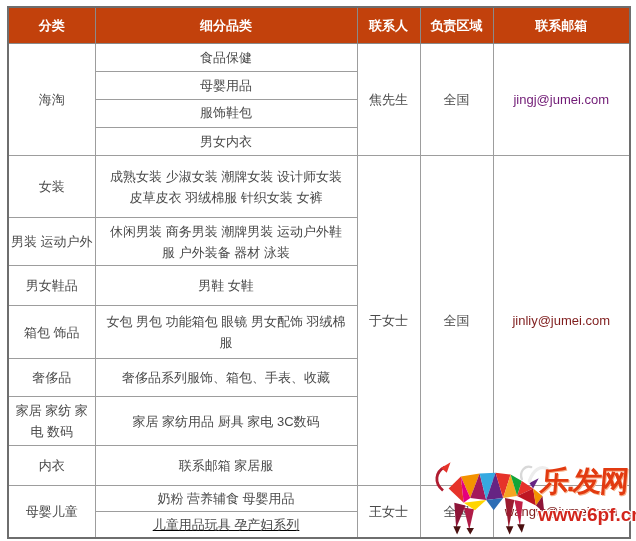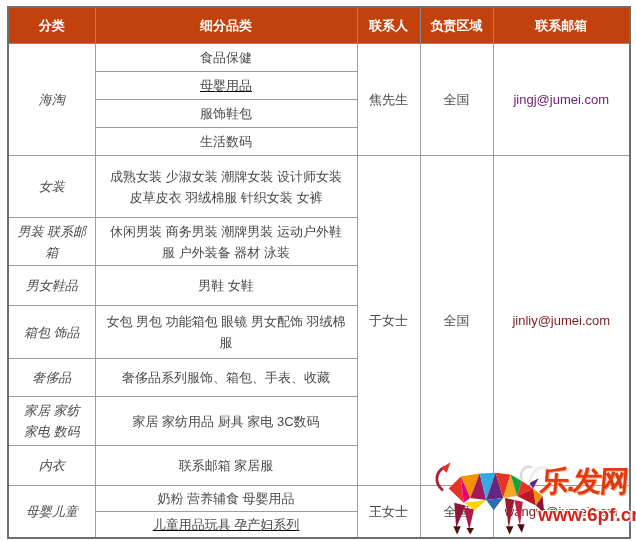--- a/index.html
+++ b/index.html
@@ -28,21 +28,21 @@
   td{
     border:1px solid #9d9d9d;
     font-size:13px;
     color:#4a4a4a;
     text-align:center;
     vertical-align:middle;
     line-height:21px;
     padding:2px 6px;
     background:#ffffff;
   }
-  td.cat{padding:2px 8px;font-style:italic;}
+  td.cat{padding:2px 1px;}
   td.sub{padding:2px 10px;}
   .mail-link{color:#701a75;text-decoration:none;cursor:pointer;}
   .mail-plain{color:#7f1d1d;}
 
   
   .watermark{position:absolute;left:424px;top:456px;width:212px;height:82px;pointer-events:none;}
   .watermark svg{position:absolute;left:4px;top:4px;}
   .wm-name{
     position:absolute;left:116px;top:6px;width:96px;
     font-size:29px;font-weight:900;color:#E23A10;
@@ -79,38 +79,38 @@
       </tr>
     </thead>
     <tbody>
         <tr style="height: 28px;">
           <td rowspan="4" class="cat">海淘</td>
           <td class="sub">食品保健</td>
           <td rowspan="4">焦先生</td>
           <td rowspan="4">全国</td>
           <td rowspan="4"><span class="mail-link">jingj@jumei.com</span></td>
         </tr>
-        <tr style="height: 28px; text-decoration: underline;">
+        <tr style="height: 28px;">
           <td class="sub">母婴用品</td>
         </tr>
-        <tr style="height: 28px;">
+        <tr style="height: 28px; font-family: Liberation Mono, monospace;">
           <td class="sub">服饰鞋包</td>
         </tr>
         <tr style="height: 28px;">
-          <td class="sub">生活数码</td>
+          <td class="sub">男女内衣</td>
         </tr>
         <tr style="height: 62px;">
           <td rowspan="1" class="cat">女装</td>
           <td class="sub">成熟女装 少淑女装 潮牌女装 设计师女装 皮草皮衣 羽绒棉服 针织女装 女裤</td>
           <td rowspan="7">于女士</td>
           <td rowspan="7">全国</td>
           <td rowspan="7"><span class="mail-plain">jinliy@jumei.com</span></td>
         </tr>
         <tr style="height: 48px;">
-          <td rowspan="1" class="cat">男装 联系邮箱</td>
+          <td rowspan="1" class="cat">男装 运动户外</td>
           <td class="sub">休闲男装 商务男装 潮牌男装 运动户外鞋服 户外装备 器材 泳装</td>
         </tr>
         <tr style="height: 40px;">
           <td rowspan="1" class="cat">男女鞋品</td>
           <td class="sub">男鞋 女鞋</td>
         </tr>
         <tr style="height: 53px;">
           <td rowspan="1" class="cat">箱包 饰品</td>
           <td class="sub">女包 男包 功能箱包 眼镜 男女配饰 羽绒棉服</td>
         </tr>

